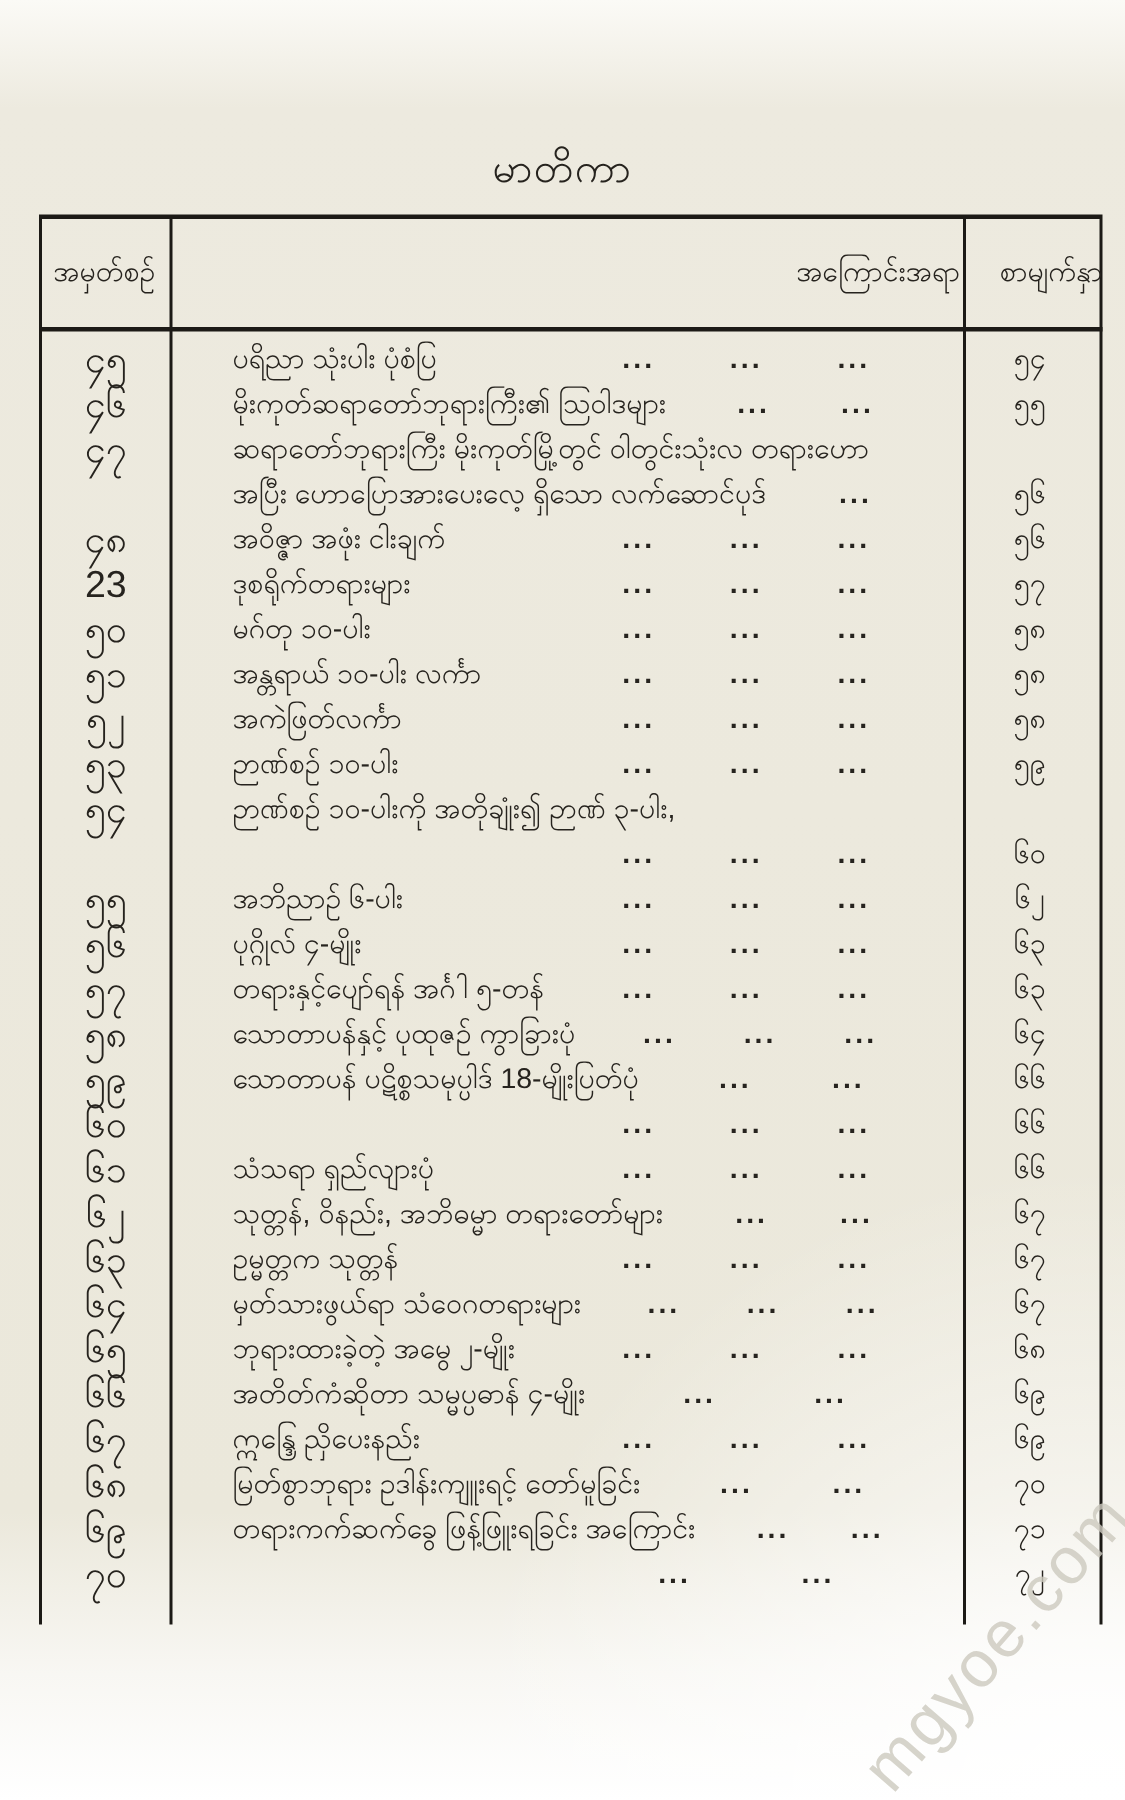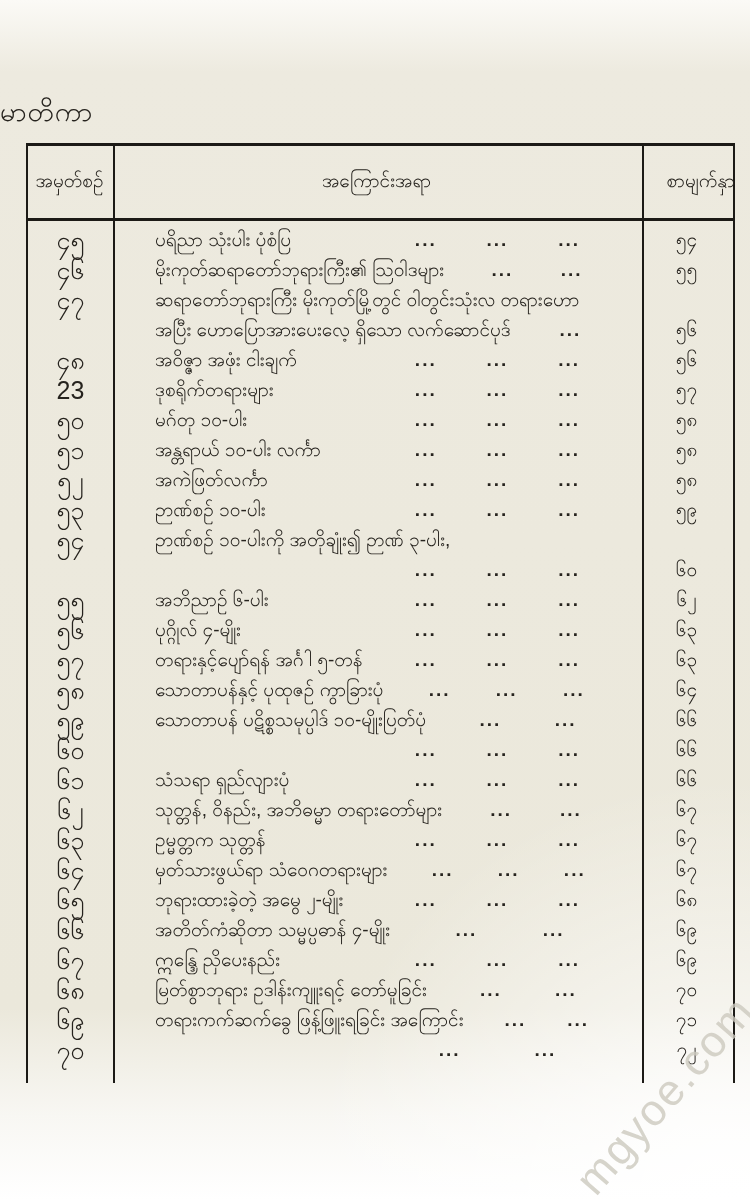--- a/index.html
+++ b/index.html
@@ -6,35 +6,35 @@
   body {
     width:750px; height:1200px; position:relative; overflow:hidden;
     font-family:"Liberation Sans", sans-serif;
     color:#26231e;
     background:
       radial-gradient(circle at 97% 100%, rgba(255,255,255,.95) 0%, rgba(255,255,255,0) 30%),
       linear-gradient(180deg, #fbfaf6 0%, #edeadf 6%, #ebe8db 84%, #f8f7f3 93%, #ffffff 100%);
   }
   .title {
     position:absolute; top:94px; left:0; width:100%;
-    text-align:left; font-size:27px; letter-spacing:1px;
+    text-align:center; font-size:27px; letter-spacing:1px;
   }
   .toc {
     position:absolute; left:26px; top:143px; width:709px; height:937px;
     border-top:3px solid #1c1a16;
   }
   .vline { position:absolute; top:0; bottom:0; width:2px; background:#1c1a16; }
   .vl-0 { left:0; } .vl-1 { left:87px; } .vl-2 { left:616px; } .vl-3 { left:707px; }
   .toc-header {
     position:absolute; top:0; left:0; right:0; height:72px;
     border-bottom:3px solid #1c1a16; display:flex; align-items:center;
     font-size:19px;
   }
   .h-serial { width:87px; text-align:center; }
-  .h-subject { flex:1; text-align:center; }
+  .h-subject { flex:1; text-align:right; }
   .h-page { width:95px; text-align:right; }
   .toc-body { position:absolute; top:79px; left:0; right:0; }
   .row { display:flex; }
   .serial-cell { width:89px; text-align:center; font-size:25px; }
   .serial-cell span, .line, .page-cell span { height:30px; line-height:30px; display:block; }
   .lines-cell { flex:1; min-width:0; padding:0 8px 0 40px; font-size:19px; }
   .line { display:flex; white-space:nowrap; }
   .dots {
     flex:0 1 265px; min-width:0; margin-left:auto; overflow:hidden;
     display:flex; justify-content:space-evenly;
@@ -323,21 +323,21 @@
         <div class="page-cell">
           <span>၆၄</span>
         </div>
       </div>
       <div class="row">
         <div class="serial-cell">
           <span>၅၉</span>
         </div>
         <div class="lines-cell">
           <div class="line">
-            <span>သောတာပန် ပဋိစ္စသမုပ္ပါဒ် ၁၀-မျိုးပြတ်ပုံ</span>
+            <span>သောတာပန် ပဋိစ္စသမုပ္ပါဒ် 18-မျိုးပြတ်ပုံ</span>
             <div class="dots">
               <span class="dotg">...</span>
               <span class="dotg">...</span>
             </div>
           </div>
         </div>
         <div class="page-cell">
           <span>၆၆</span>
         </div>
       </div>

